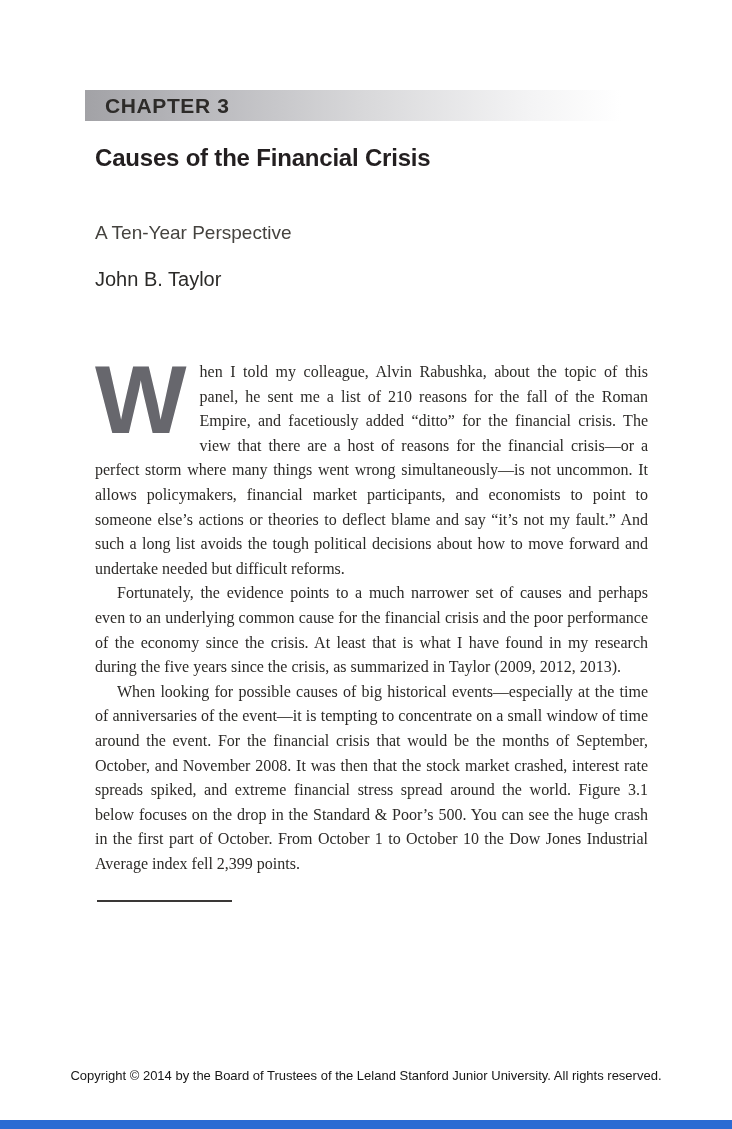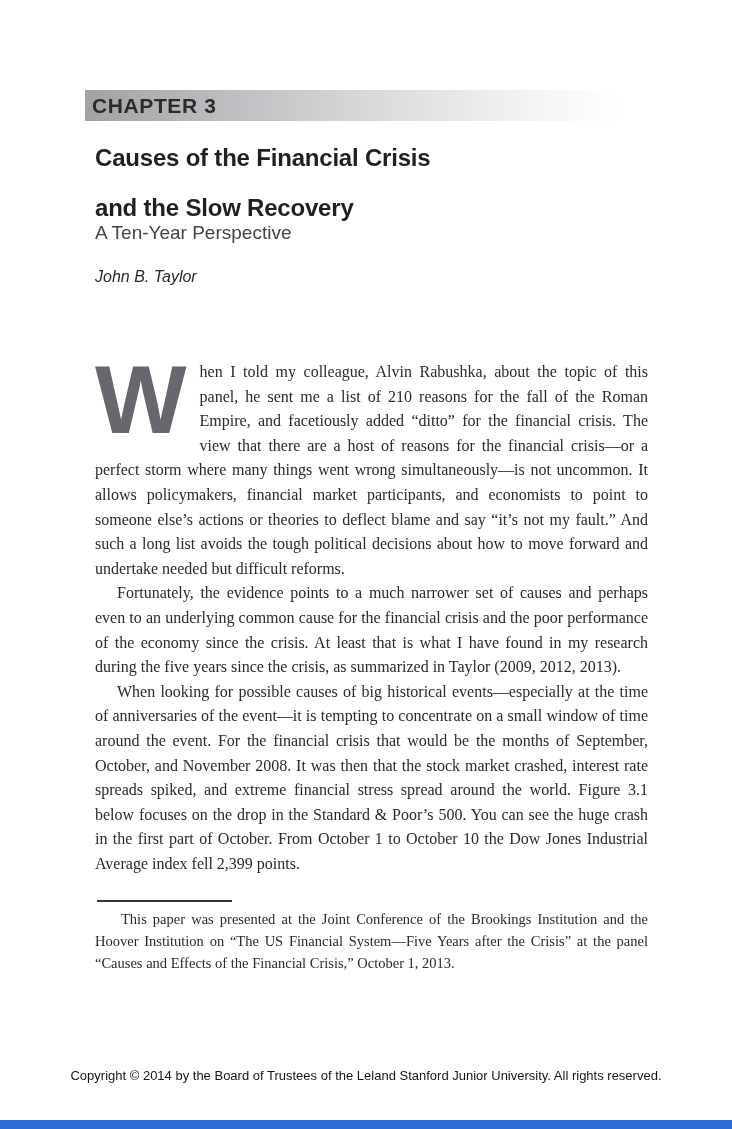--- a/index.html
+++ b/index.html
@@ -13,37 +13,37 @@
   }
   .chapter-bar {
     position:absolute; left:85px; top:90px;
     width:558px; height:31px;
     background:linear-gradient(to right, #a2a2a6 0%, #b8b8bc 20%, #d8d8da 50%, #f4f4f5 80%, #ffffff 96%);
     display:flex; align-items:center;
   }
   .chapter-label {
     font-family:"Liberation Sans", sans-serif;
     font-weight:700; font-size:21px; letter-spacing:0.6px;
-    color:#2d2b29; padding-left:7px;
+    color:#2d2b29; padding-left:20px;
   }
   .title {
     position:absolute; left:95px; top:133px;
     font-family:"Liberation Sans", sans-serif;
     font-weight:700; font-size:24px; line-height:50px;
     color:#231f20; letter-spacing:-0.2px;
   }
   .subtitle {
     position:absolute; left:95px; top:222px;
     font-family:"Liberation Sans", sans-serif;
     font-weight:400; font-size:19px; color:#45433f;
   }
   .author {
     position:absolute; left:95px; top:268px;
     font-family:"Liberation Sans", sans-serif;
-    font-style:italic; font-size:16px; color:#2b2a28;
+    font-size:20px; color:#2b2a28;
   }
   .content {
     position:absolute; left:95px; top:360px; width:553px;
     font-size:16px; line-height:24.6px; color:#2c2a27;
     text-align:justify;
   }
   .content p { margin:0; }
   .para-indent { text-indent:22px; }
   .dropcap {
     float:left;
@@ -76,33 +76,31 @@
 <body>
 
 <div class="page">
 
   <div class="chapter-bar">
     <span class="chapter-label">CHAPTER 3</span>
   </div>
 
   <div class="title">
     <div>Causes of the Financial Crisis</div>
-    <div>and the Slow Recovery</div>
   </div>
 
   <div class="subtitle">A Ten-Year Perspective</div>
 
   <div class="author">John B. Taylor</div>
 
   <div class="content">
     <p><span class="dropcap">W</span><span>hen I told my colleague, Alvin Rabushka, about the topic of this panel, he sent me a list of 210 reasons for the fall of the Roman Empire, and facetiously added “ditto” for the financial crisis. The view that there are a host of reasons for the financial crisis—or a perfect storm where many things went wrong simultaneously—is not uncommon. It allows policymakers, financial market participants, and economists to point to someone else’s actions or theories to deflect blame and say “it’s not my fault.” And such a long list avoids the tough political decisions about how to move forward and undertake needed but difficult reforms.</span></p>
     <p class="para-indent">Fortunately, the evidence points to a much narrower set of causes and perhaps even to an underlying common cause for the financial crisis and the poor performance of the economy since the crisis. At least that is what I have found in my research during the five years since the crisis, as summarized in Taylor (2009, 2012, 2013).</p>
     <p class="para-indent">When looking for possible causes of big historical events—especially at the time of anniversaries of the event—it is tempting to concentrate on a small window of time around the event. For the financial crisis that would be the months of September, October, and November 2008. It was then that the stock market crashed, interest rate spreads spiked, and extreme financial stress spread around the world. Figure 3.1 below focuses on the drop in the Standard &amp; Poor’s 500. You can see the huge crash in the first part of October. From October 1 to October 10 the Dow Jones Industrial Average index fell 2,399 points.</p>
 
     <hr class="footnote-rule">
-    <div class="footnote">This paper was presented at the Joint Conference of the Brookings Institution and the Hoover Institution on “The US Financial System—Five Years after the Crisis” at the panel “Causes and Effects of the Financial Crisis,” October 1, 2013.</div>
   </div>
 
   <div class="copyright">Copyright © 2014 by the Board of Trustees of the Leland Stanford Junior University. All rights reserved.</div>
 
   <div class="bottom-bar"></div>
 
 </div>
 
 </body></html>

